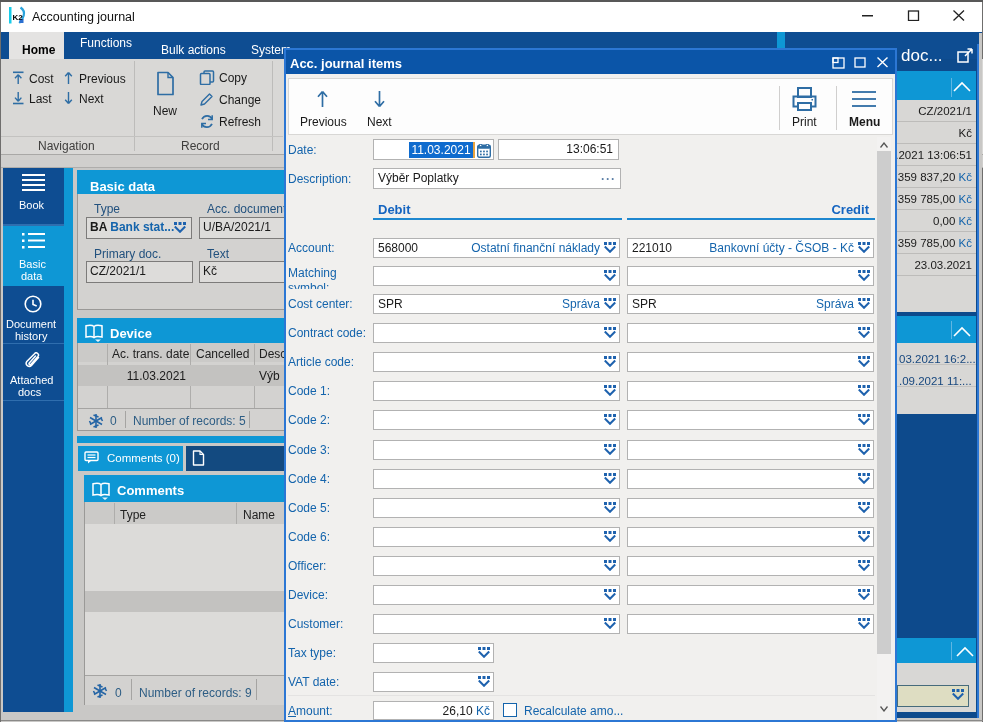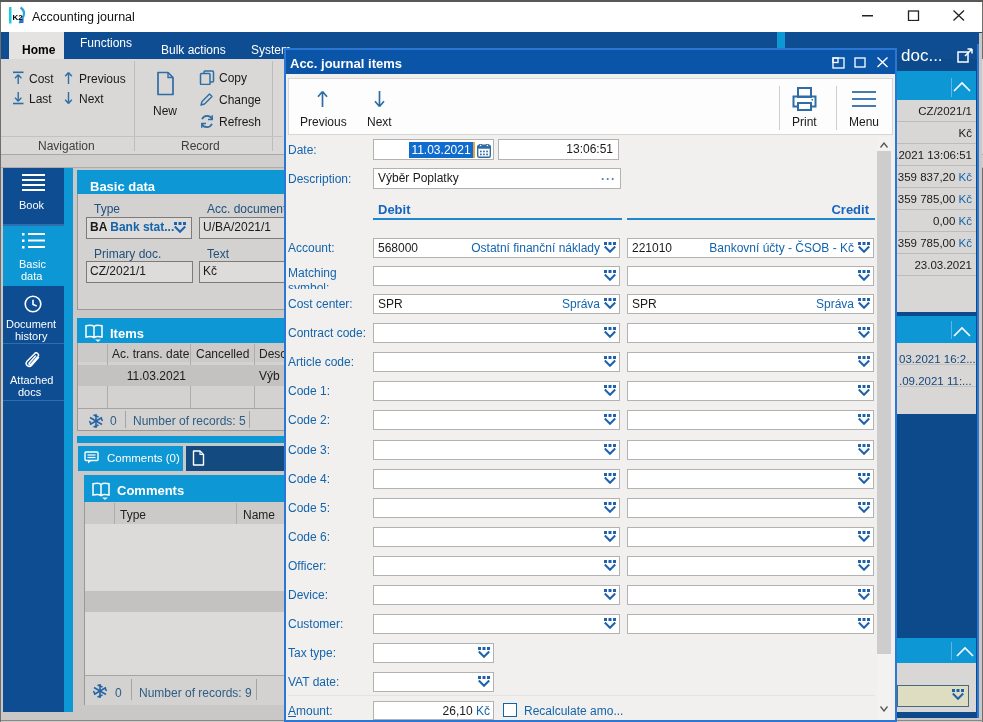--- a/index.html
+++ b/index.html
@@ -141,21 +141,21 @@
 <div style="position:absolute;left:207px;top:247px;white-space:nowrap;color:#22517e;">Text</div>
 <div style="position:absolute;left:199px;top:261px;width:281px;height:22px;background:#dddcda;border:1px solid #7c7b7a;"></div>
 <div style="position:absolute;left:203px;top:264px;white-space:nowrap;">Kč</div>
 <div style="position:absolute;left:77px;top:318px;width:403px;height:113px;background:#d3d2d0;border:1px solid #9a9997;"></div>
 <div style="position:absolute;left:77px;top:318px;width:403px;height:25px;background:#0e97d5;"></div>
 <svg style="position:absolute;left:84px;top:324px" width="20" height="18" viewBox="0 0 20 18">
       <path d="M10 2.5 C8.5 1.2 5.5 1 2 1.8 L2 13 C5.5 12.2 8.5 12.4 10 13.6 C11.5 12.4 14.5 12.2 18 13 L18 1.8 C14.5 1 11.5 1.2 10 2.5 Z" stroke="#fff" stroke-width="1.5" fill="none"></path>
       <line x1="10" y1="2.8" x2="10" y2="13.4" stroke="#fff" stroke-width="1.5"></line>
       <path d="M11 15.5 L17 15.5 L14 18 Z" fill="#e8f4fa"></path>
     </svg>
-<div style="position:absolute;left:110px;top:326px;white-space:nowrap;color:#fff;font-weight:bold;font-size:13px;">Items</div>
+<div style="position:absolute;left:110px;top:326px;white-space:nowrap;color:#fff;font-weight:bold;font-size:13px;">Device</div>
 <div style="position:absolute;left:78px;top:343px;width:402px;height:19px;background:#cbcac8;"></div>
 <div style="position:absolute;left:107px;top:344px;width:1px;height:86px;background:#aeadab;"></div>
 <div style="position:absolute;left:190px;top:344px;width:1px;height:86px;background:#aeadab;"></div>
 <div style="position:absolute;left:254px;top:344px;width:1px;height:86px;background:#aeadab;"></div>
 <div style="position:absolute;left:112px;top:347px;white-space:nowrap;color:#222;">Ac. trans. date</div>
 <div style="position:absolute;left:196px;top:347px;white-space:nowrap;color:#222;">Cancelled</div>
 <div style="position:absolute;left:259px;top:347px;white-space:nowrap;color:#222;">Desc</div>
 <div style="position:absolute;left:78px;top:365px;width:402px;height:21px;background:#c3c2c0;"></div>
 <div style="position:absolute;right:797px;top:369px;white-space:nowrap;">11.03.2021</div>
 <div style="position:absolute;left:259px;top:369px;white-space:nowrap;">Výb</div>
@@ -312,21 +312,21 @@
     </svg>
 <div style="position:absolute;left:792px;top:115px;white-space:nowrap;">Print</div>
 <div style="position:absolute;left:836px;top:86px;width:1px;height:44px;background:#d0cfce;"></div>
 <svg style="position:absolute;left:852px;top:91px" width="24" height="16" viewBox="0 0 24 16">
       <g stroke="#2e6da4" stroke-width="1.8">
         <line x1="0" y1="1" x2="24" y2="1"></line>
         <line x1="0" y1="8" x2="24" y2="8"></line>
         <line x1="0" y1="15" x2="24" y2="15"></line>
       </g>
     </svg>
-<div style="position:absolute;left:849px;top:115px;white-space:nowrap;">Menu</div>
+<div style="position:absolute;left:849px;top:115px;white-space:nowrap;font-weight:bold;">Menu</div>
 <div style="position:absolute;left:877px;top:137px;width:14px;height:583px;background:#f3f2f1;"></div>
 <svg style="position:absolute;left:880px;top:142px" width="8" height="6" viewBox="0 0 8 6">
       <path d="M0.5 5.5 L4 1 L7.5 5.5" stroke="#555" stroke-width="1.3" fill="none"></path>
     </svg>
 <div style="position:absolute;left:877px;top:151px;width:14px;height:503px;background:#cdcdcd;"></div>
 <svg style="position:absolute;left:880px;top:706px" width="8" height="6" viewBox="0 0 8 6">
       <path d="M0.5 0.5 L4 5 L7.5 0.5" stroke="#555" stroke-width="1.3" fill="none"></path>
     </svg>
 <div style="position:absolute;left:288px;top:143px;white-space:nowrap;color:#1464ac;">Date:</div>
 <div style="position:absolute;left:373px;top:139px;width:121px;height:21px;background:#fff;border:1px solid #b2b2b2;"></div>

